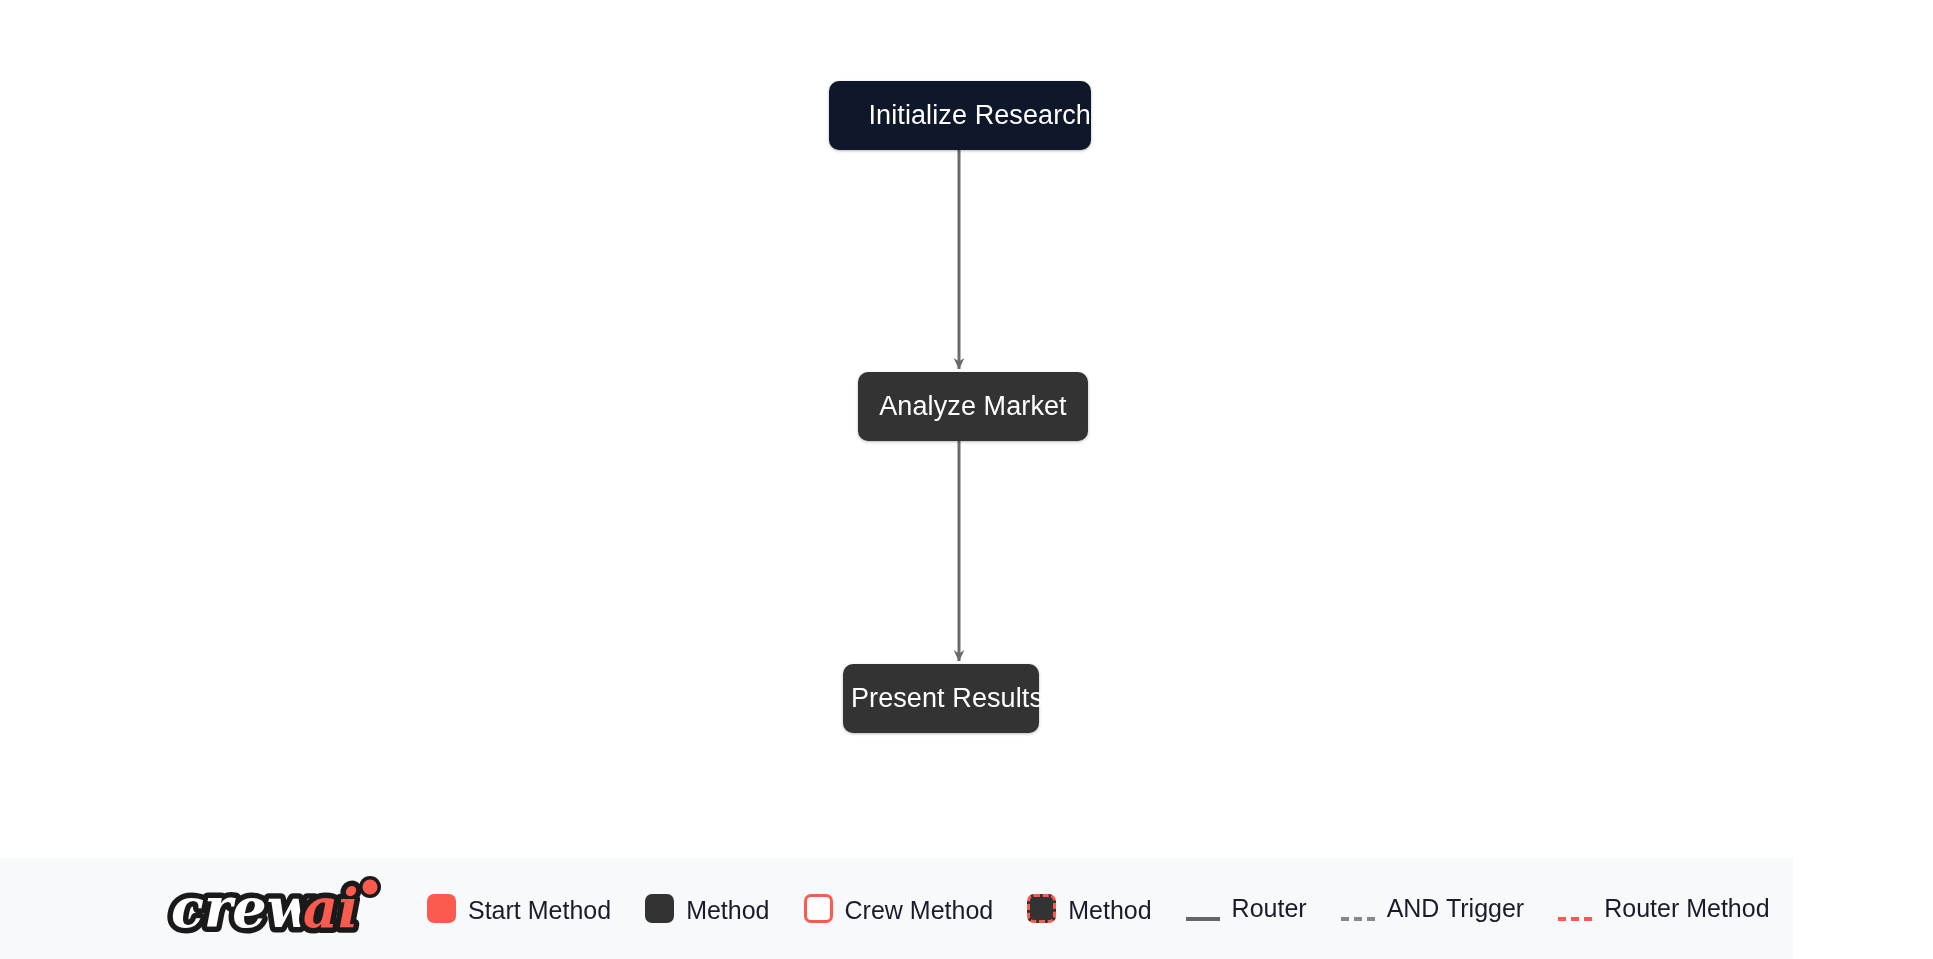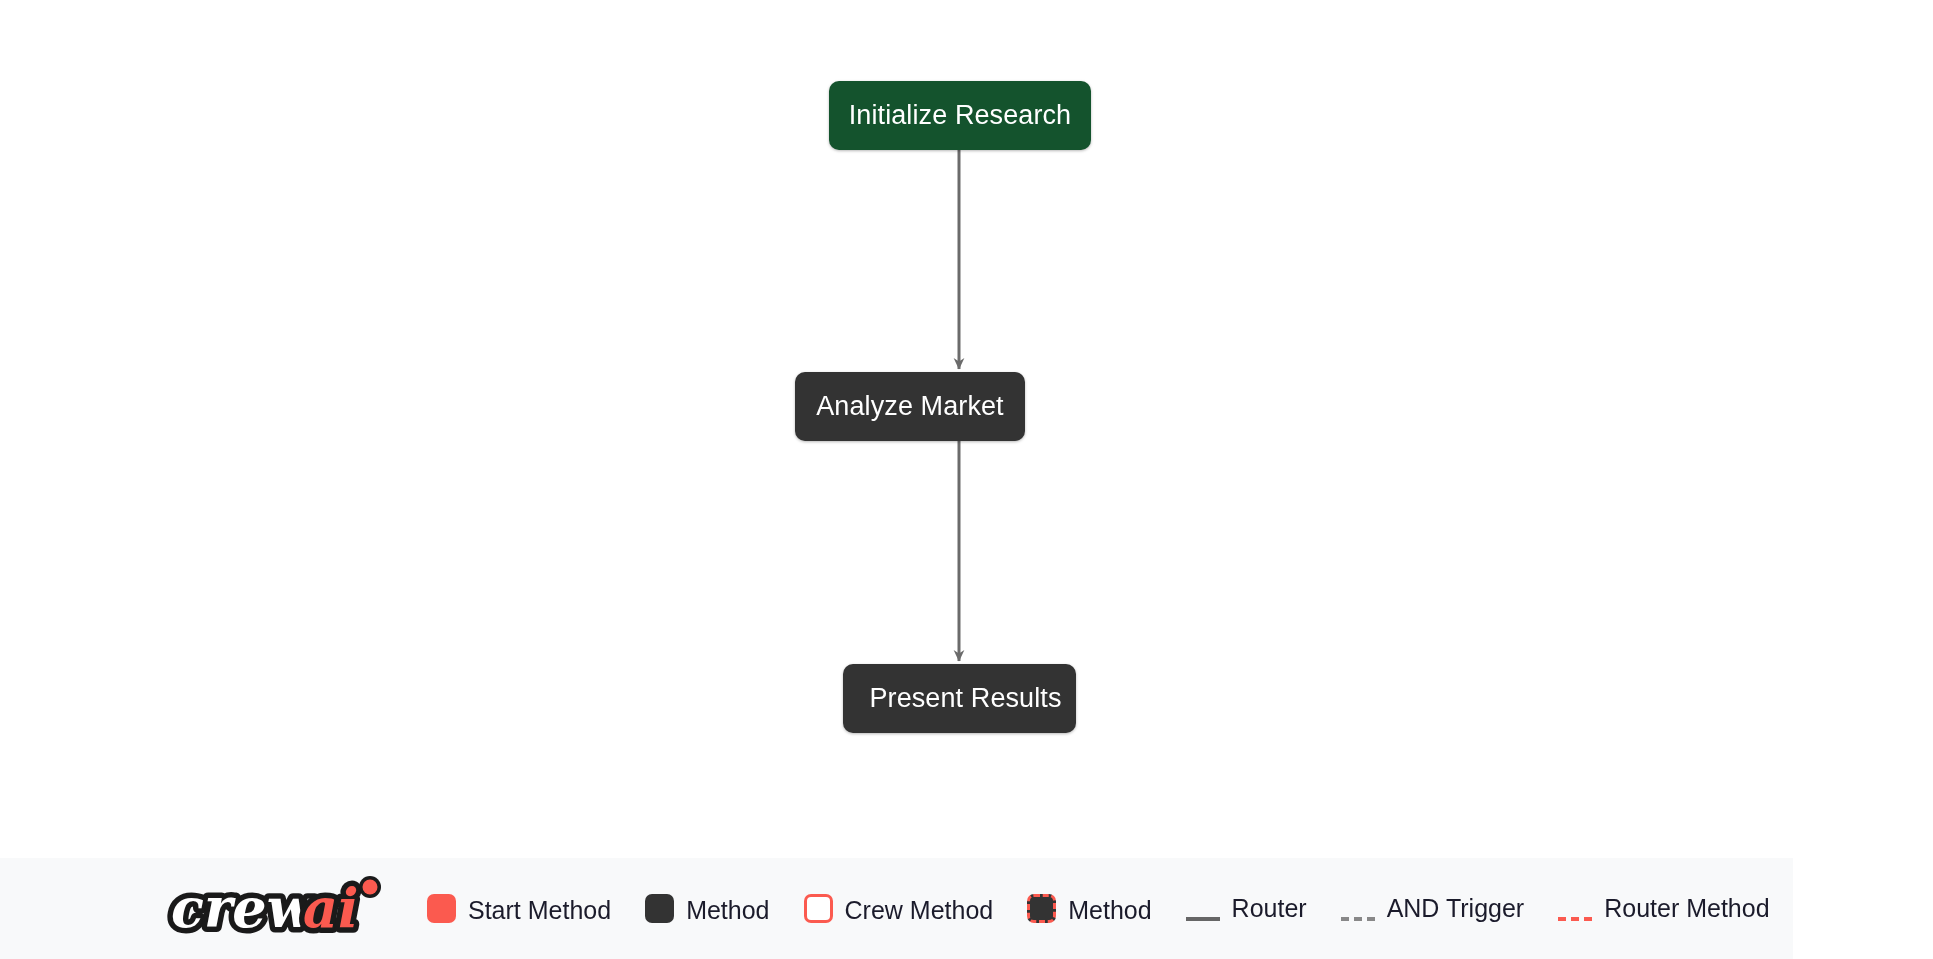--- a/index.html
+++ b/index.html
@@ -51,21 +51,22 @@
     border-radius: 10px;
     color: #ffffff;
     font-size: 27px;
     line-height: 1;
     letter-spacing: 0.1px;
     white-space: nowrap;
     box-shadow: 0 1px 3px rgba(0,0,0,0.28);
     user-select: none;
   }
   .flow-node.start {
-    background: #14532d;
+    background: #0f172a;
+    justify-content: flex-end;
   }
   .flow-node.method {
     background: #333333;
   }
 
   
   #legend-bar {
     position: absolute;
     left: 0;
     top: 858px;
@@ -142,25 +143,25 @@
 
       <g>
         <line x1="959" y1="441" x2="959" y2="661" stroke="#6b6b6b" stroke-width="3" marker-end="url(#arrowNotched)"></line>
       </g>
     </svg>
 
     <div class="flow-node start" style="left:829px; top:81px; width:262px; height:69px;">
       <span>Initialize Research</span>
     </div>
 
-    <div class="flow-node method" style="left:795px; top:372px; width:230px; height:69px;">
+    <div class="flow-node method" style="left:858px; top:372px; width:230px; height:69px;">
       <span>Analyze Market</span>
     </div>
 
-    <div class="flow-node method" style="left:843px; top:664px; width:233px; height:69px;padding-left:12px;">
+    <div class="flow-node method" style="left:843px; top:664px; width:196px; height:69px;padding-left:12px;">
       <span>Present Results</span>
     </div>
 
   </div>
 
   <div id="legend-bar">
 
     <svg id="brand-logo" viewBox="0 0 230 76" xmlns="http://www.w3.org/2000/svg">
       <g font-family="'DejaVu Serif', serif" font-size="54" font-style="italic" font-weight="bold">
         <text x="6" y="56" fill="none" stroke="#1a1a1a" stroke-width="11" stroke-linejoin="round" stroke-linecap="round">crew</text>

